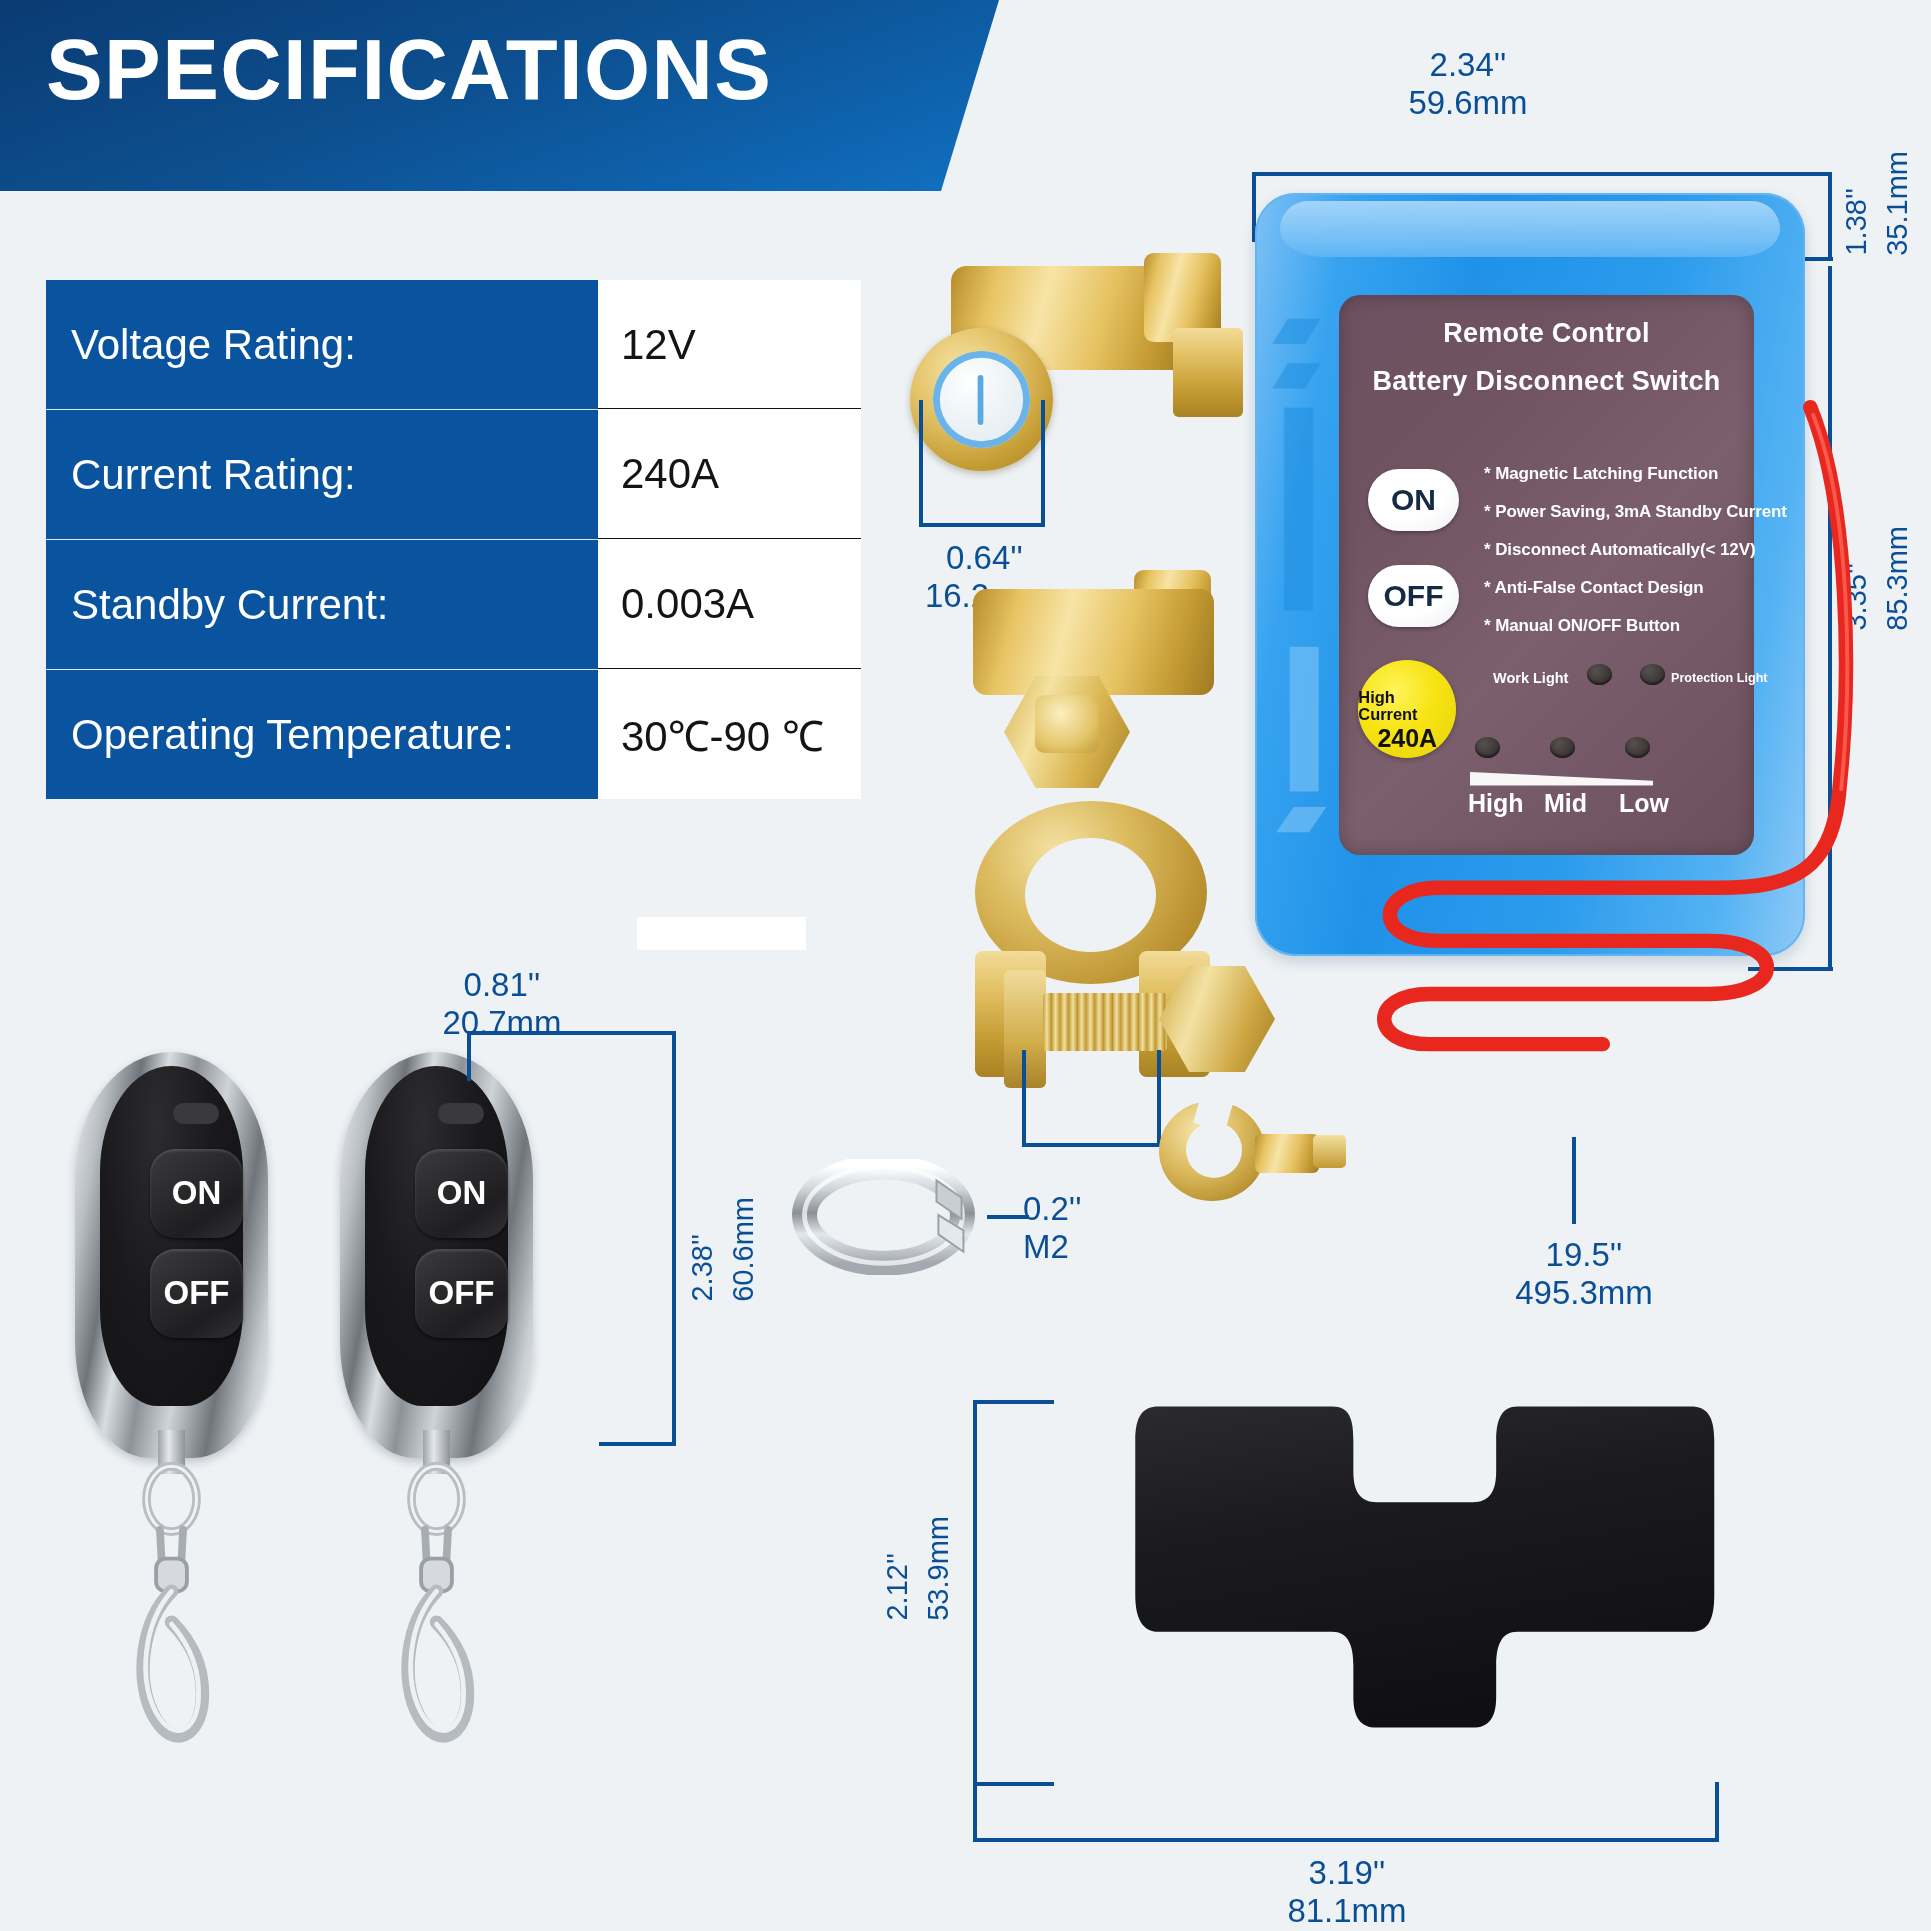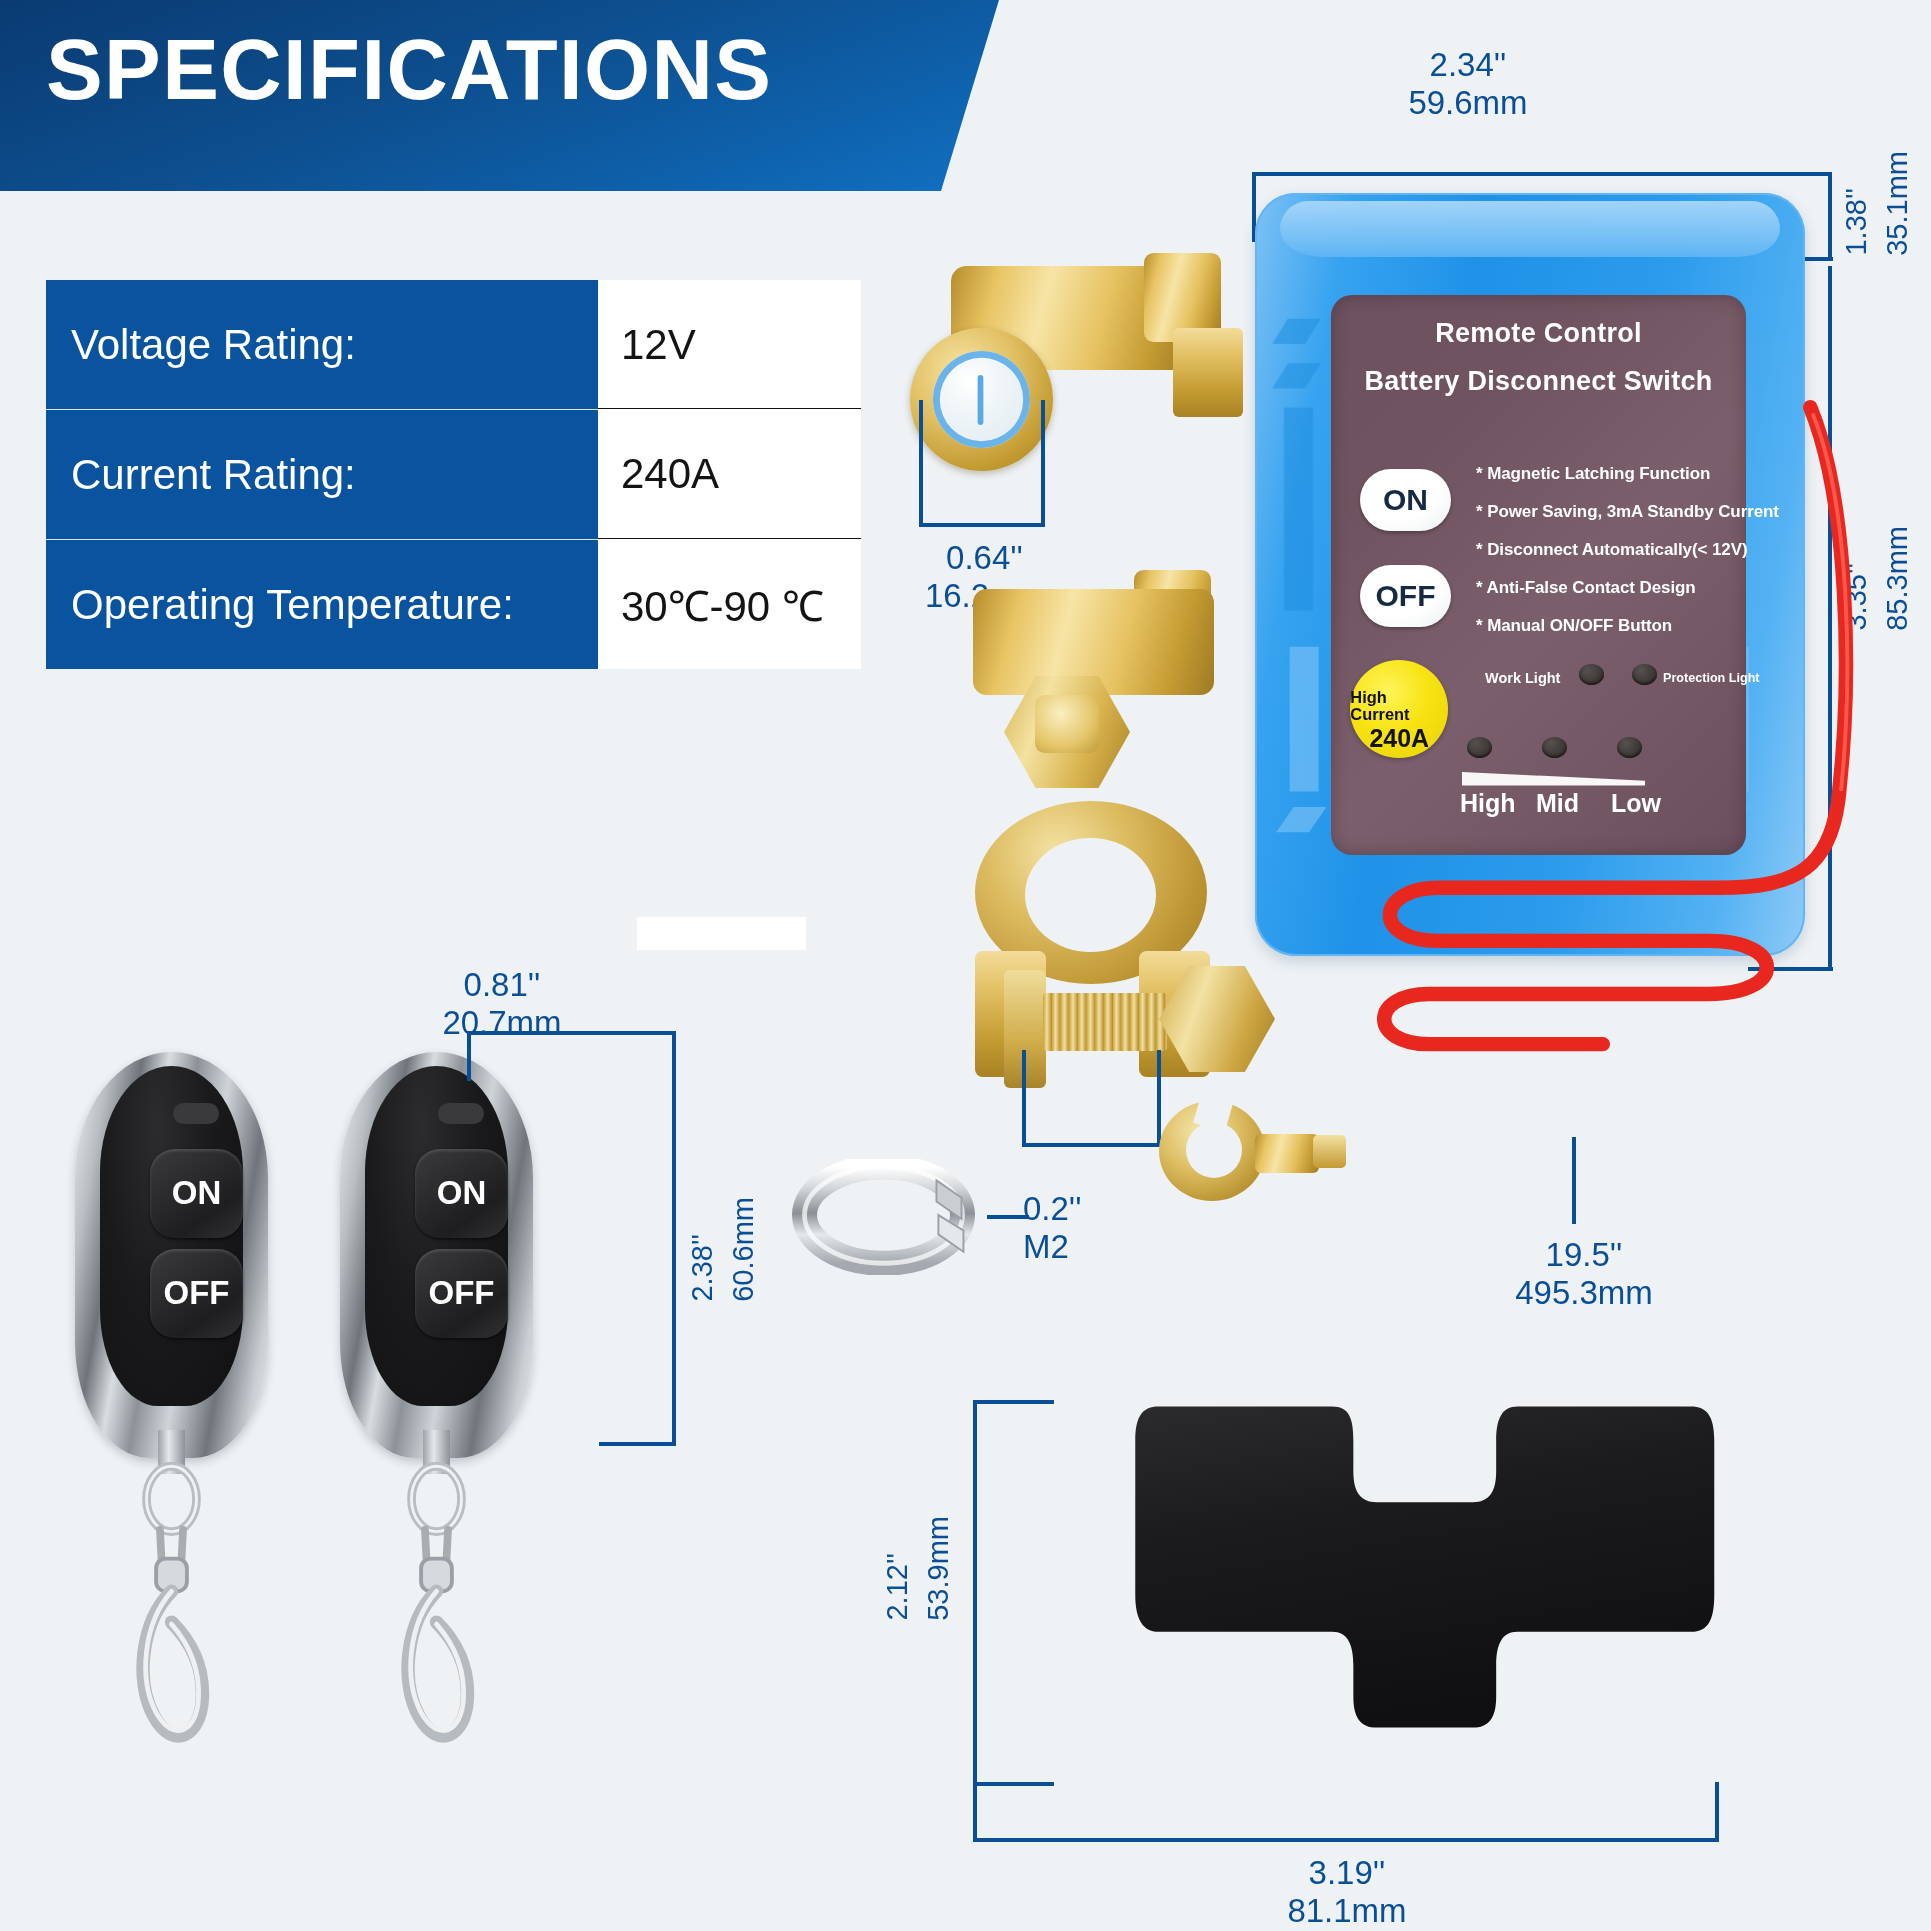--- a/index.html
+++ b/index.html
@@ -61,21 +61,21 @@
     background:linear-gradient(100deg,#7ec1f5 0%,#37a3f0 14%,#1f92e8 34%,#2b9bec 62%,#54b2f3 86%,#8fcaf7 100%);
     box-shadow:inset 0 0 0 1.9px #63b4f3, 0 5.8px 13.5px rgba(20,60,100,.18);
   }
   .device-top-hl {
     position:absolute; left:25px; top:7.7px; width:500px; height:56px;
     border-radius:39px 39px 58px 58px/39px 39px 39px 39px;
     background:linear-gradient(180deg,#a7d6fa,#76c0f6 70%,#5fb5f4);
     opacity:.95;
   }
   .panel {
-    position:absolute; left:76px; top:102px; width:415px; height:560px;
+    position:absolute; left:84px; top:102px; width:415px; height:560px;
     border-radius:21px;
     background:linear-gradient(135deg,#6e5161 0%,#705360 25%,#7b5f6c 55%,#6c4f5d 100%);
     box-shadow:inset 0 0 17.4px rgba(0,0,0,.25);
   }
   .panel-title {
     position:absolute; left:0; right:0; top:23px; text-align:center;
     color:#fff; font-size:27px; font-weight:bold; letter-spacing:0.3px;
   }
   .panel-subtitle {
     position:absolute; left:0; right:0; top:71px; text-align:center;
@@ -242,20 +242,24 @@
   <div class="banner-title">SPECIFICATIONS</div>
 
   <div class="spec-table">
     <div class="spec-row">
       <div class="spec-label">Voltage Rating:</div>
       <div class="spec-value">12V</div>
     </div>
     <div class="spec-row">
       <div class="spec-label">Current Rating:</div>
       <div class="spec-value">240A</div>
+    </div>
+    <div class="spec-row">
+      <div class="spec-label">Standby Current:</div>
+      <div class="spec-value">0.003A</div>
     </div>
     <div class="spec-row">
       <div class="spec-label">Operating Temperature:</div>
       <div class="spec-value">30℃-90 ℃</div>
     </div>
   </div>
 
   <div class="dim big" style="left:1352px; top:46px; width:232px;">
     <div>2.34''</div>
     <div>59.6mm</div>

